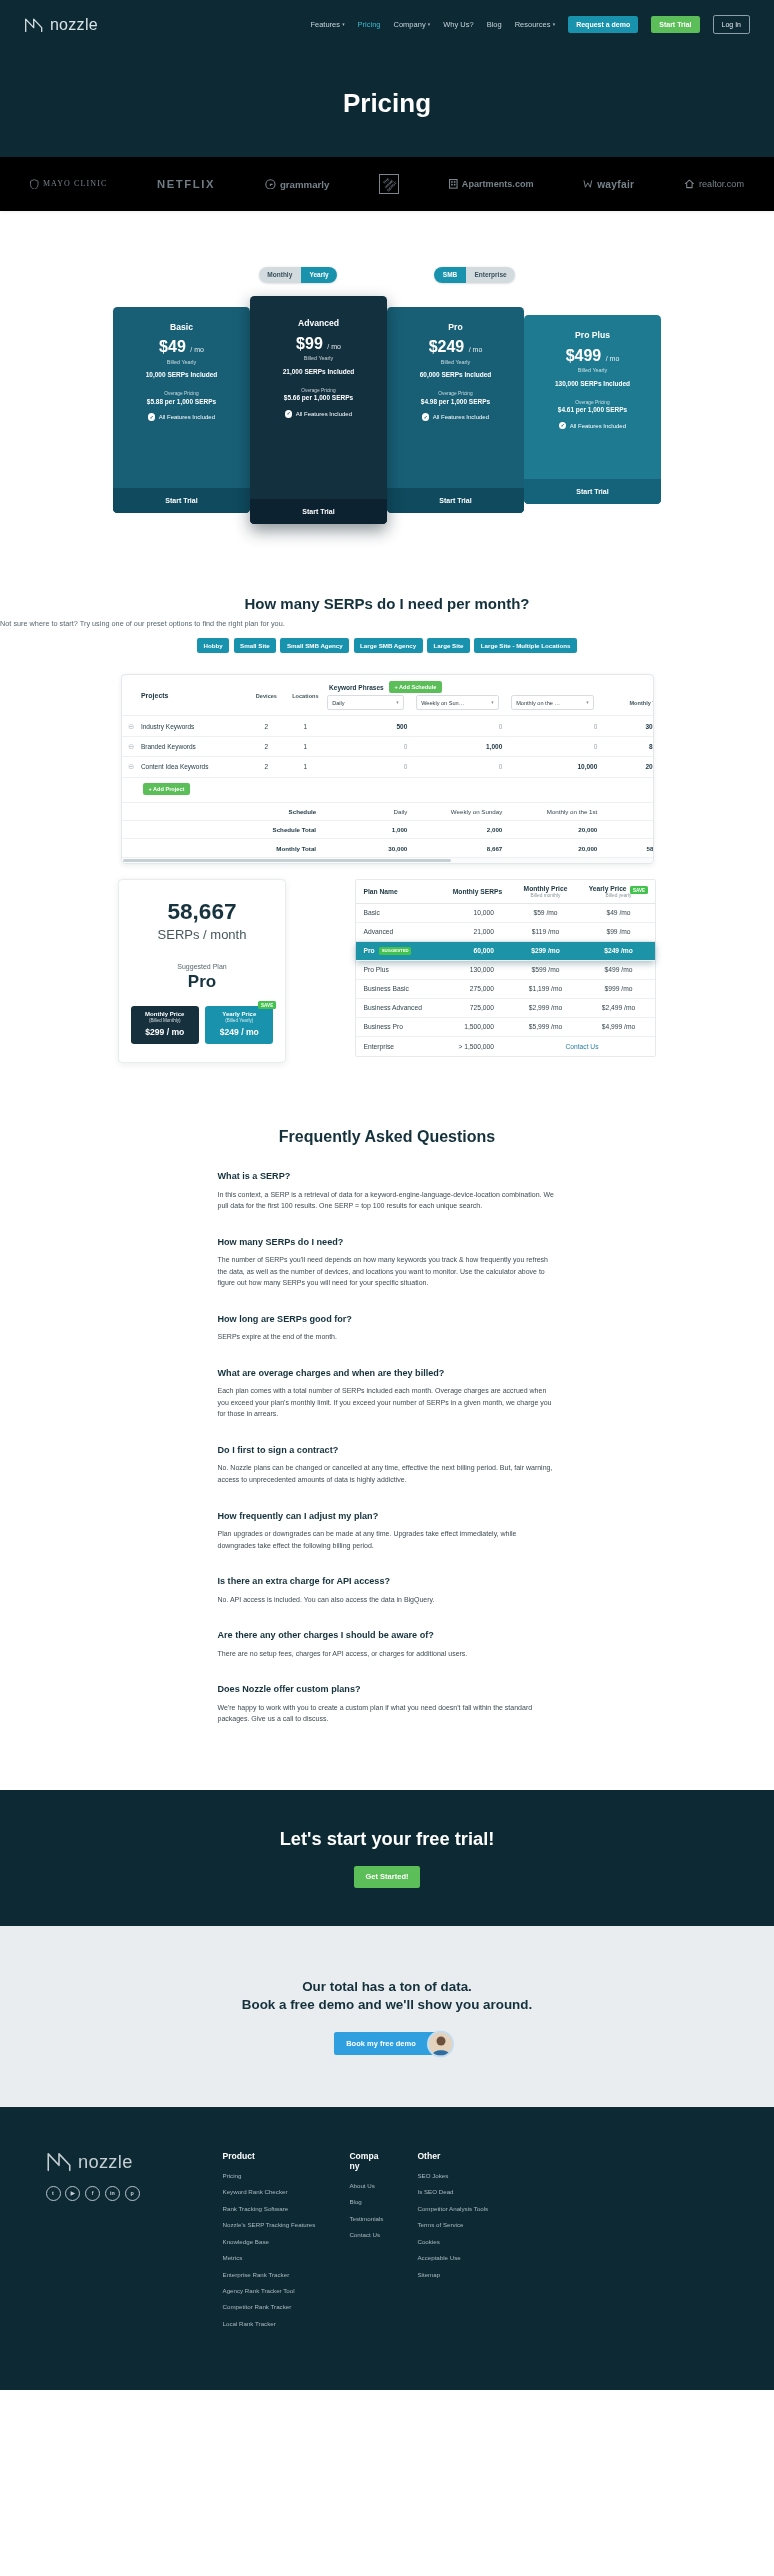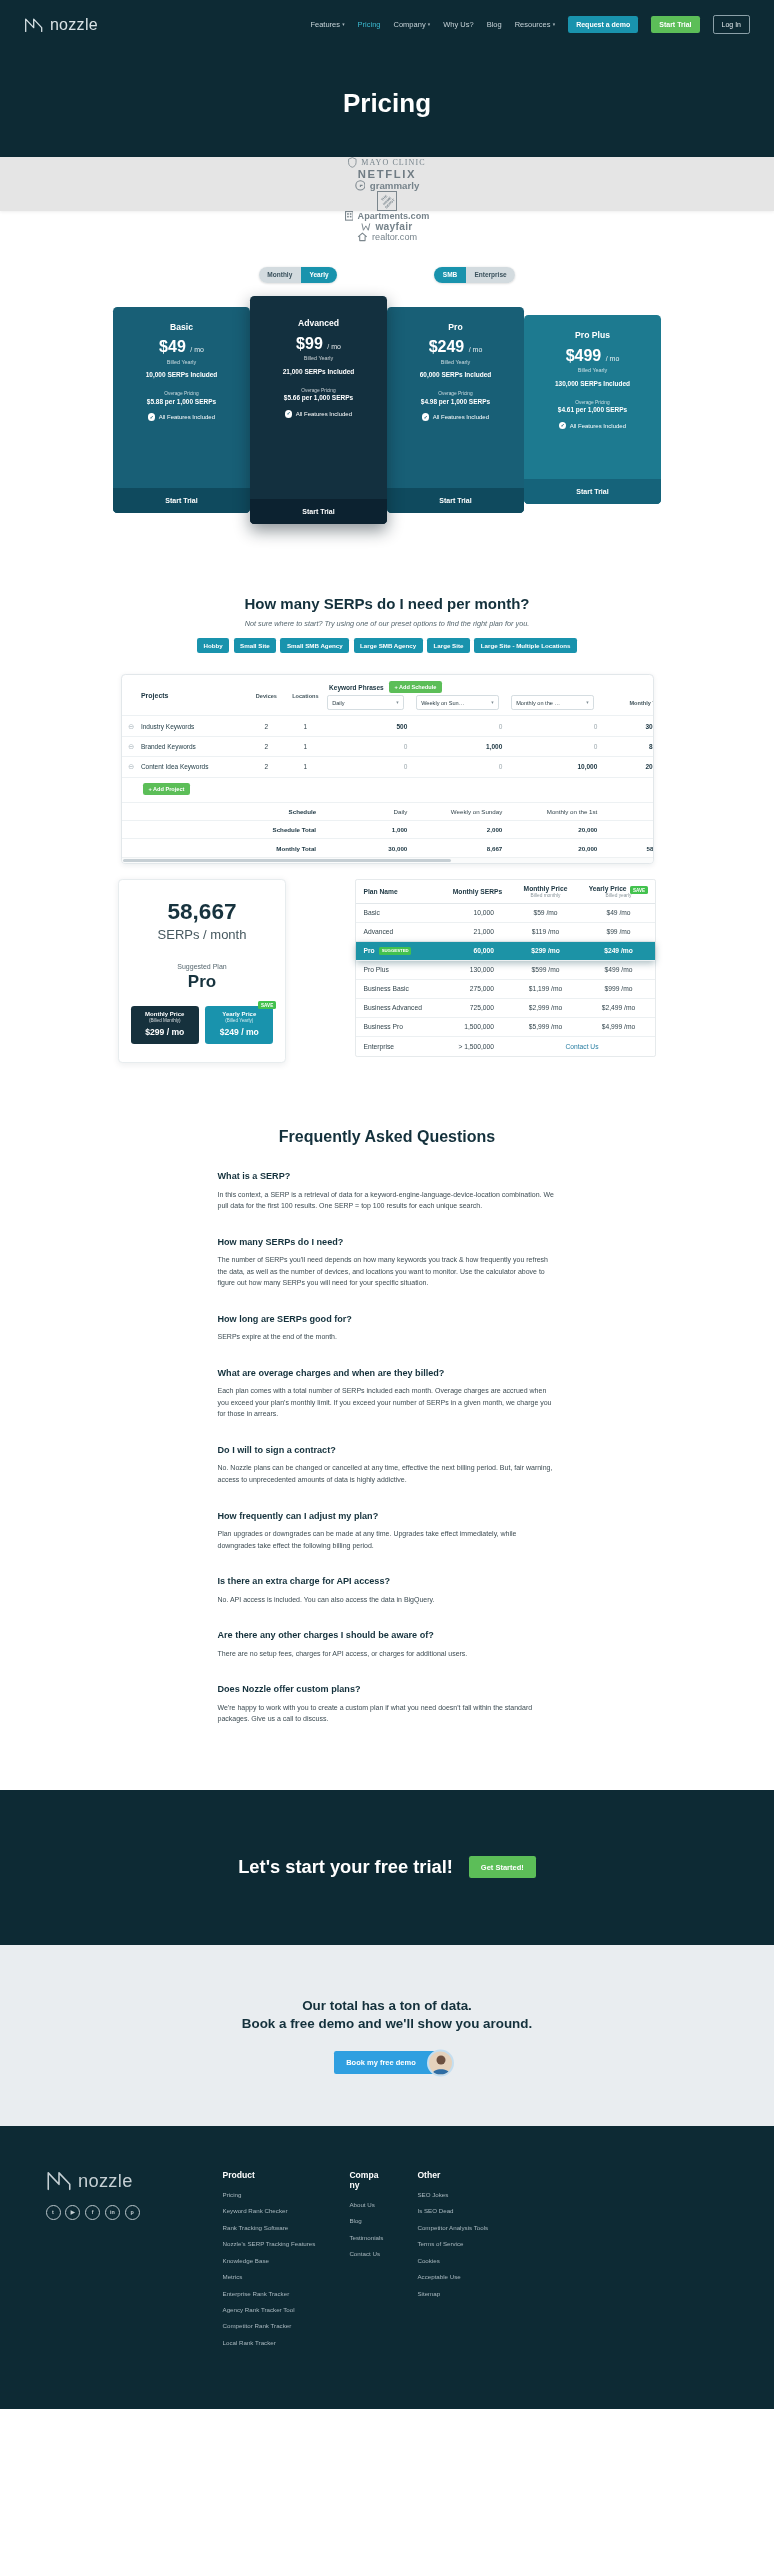--- a/index.html
+++ b/index.html
@@ -25,21 +25,21 @@
   .btn{border:none;border-radius:2.2px;font-size:7px;font-weight:700;padding:5.4px 8px;cursor:pointer;font-family:inherit;}
   .btn-demo{background:var(--teal);color:#fff;}
   .btn-trial{background:var(--green);color:#fff;}
   .btn-login{background:transparent;border:0.5px solid #8CA1A9;color:#E2E9EC;font-weight:400;}
 
   
   .hero{background:var(--navy);height:108px;display:flex;align-items:center;justify-content:center;}
   .hero h1{margin:0;color:#fff;font-size:26px;font-weight:700;}
 
   
-  .logos{height:54px;background:#e5e5e5;display:flex;align-items:center;justify-content:space-between;padding:0 30px;box-shadow:0 1.1px 3.2px rgba(0,0,0,.07);position:relative;flex-direction:column;}
+  .logos{height:54px;background:#000000;display:flex;align-items:center;justify-content:space-between;padding:0 30px;box-shadow:0 1.1px 3.2px rgba(0,0,0,.07);position:relative;}
   .logo-item{display:flex;align-items:center;gap:4.3px;color:#76838B;}
   .logo-mayo span{font-family:"Liberation Serif", serif;font-size:8px;letter-spacing:1.1px;}
   .logo-netflix span{font-weight:800;font-size:11.3px;letter-spacing:1.6px;color:#707C84;}
   .logo-grammarly span{font-size:9.7px;font-weight:600;}
   .thd-box{width:20.4px;height:20.4px;border:1.6px solid #7b868d;display:flex;align-items:center;justify-content:center;overflow:hidden;}
   .thd-box span{transform:rotate(-45deg);font-size:3.5px;font-weight:700;width:19.4px;text-align:center;line-height:1.15;color:#76838B;}
   .logo-apartments span{font-size:9.1px;font-weight:600;}
   .logo-wayfair span{font-size:10.2px;font-weight:700;letter-spacing:0.3px;}
   .logo-realtor span{font-size:9.1px;}
 
@@ -67,21 +67,21 @@
   .overage{font-size:6.5px;font-weight:700;margin-top:1.6px;}
   .features{display:flex;align-items:center;justify-content:center;gap:3.2px;margin-top:8.6px;font-size:6px;}
   .check{width:7.5px;height:7.5px;border-radius:50%;background:#fff;color:var(--card-teal);font-size:4.8px;font-weight:700;display:flex;align-items:center;justify-content:center;}
   .plan-cta{margin-top:auto;height:25px;display:flex;align-items:center;justify-content:center;font-size:7px;font-weight:700;border-radius:0 0 4.3px 4.3px;cursor:pointer;}
   .plan-basic .plan-cta,.plan-pro .plan-cta{background:#0F4A5E;}
   .plan-advanced .plan-cta{background:#0C2230;}
   .plan-proplus .plan-cta{background:#15637A;}
 
   
   .serp-q{margin:71px 0 0;text-align:center;font-size:15px;font-weight:700;color:#14313C;}
-  .serp-sub{margin:7.5px 0 0;text-align:center;font-style:italic;font-size:7.3px;color:#56676F;}
+  .serp-sub{margin:7.5px 0 0;font-size:7.3px;color:#56676F;}
   .presets{display:flex;justify-content:center;gap:4.3px;margin-top:9.7px;}
   .preset{background:var(--teal);color:#fff;border:none;border-radius:2.2px;font-family:inherit;font-size:6.2px;font-weight:700;padding:4.3px 6.5px;cursor:pointer;}
   .calc-card{width:533px;margin:20.4px auto 0;background:#fff;border:0.5px solid #E2E7EA;border-radius:4.3px;box-shadow:0 1.1px 5.4px rgba(20,40,50,.07);overflow:hidden;}
   .calc-scroll{width:564px;}
   .cgrid{display:grid;grid-template-columns:19.4px 108px 35px 43px 89px 95px 95px 81px;align-items:center;}
   .calc-head{grid-template-rows:14px 17px;padding:5.4px 0 4.3px;}
   .h-projects{grid-column:2;grid-row:1/3;font-size:7px;font-weight:700;color:#1A3440;align-self:center;}
   .h-devices{grid-column:3;grid-row:1/3;font-size:5.6px;font-weight:700;color:#46585F;text-align:center;}
   .h-locations{grid-column:4;grid-row:1/3;font-size:5.6px;font-weight:700;color:#46585F;text-align:center;}
   .h-kp{grid-column:5/8;grid-row:1;display:flex;align-items:center;gap:5.4px;padding-left:2.2px;}
@@ -143,21 +143,21 @@
   .badge-suggested{background:var(--badge);color:#fff;font-size:4.3px;font-weight:700;padding:1.1px 2.7px;border-radius:1.6px;margin-left:4.3px;vertical-align:0.5px;}
   .pt-contact{grid-column:3/5;text-align:center;color:#2A7FA3;cursor:pointer;}
 
   
   .faq{width:339px;margin:65px auto 0;}
   .faq h2{margin:4px;text-align:center;font-size:16px;font-weight:700;color:#14313C;}
   .faq-q{font-size:9.1px;font-weight:700;color:#14313C;margin:25px 0 0;}
   .faq-a{font-size:7px;line-height:1.65;color:#3D4C53;margin:7.5px 0 0;}
 
   
-  .cta{margin-top:65px;background:var(--navy);height:155px;display:flex;align-items:center;justify-content:center;gap:16px;}
+  .cta{margin-top:65px;background:var(--navy);height:136px;display:flex;flex-direction:column;align-items:center;justify-content:center;gap:16px;}
   .cta h2{margin:0;color:#fff;font-size:18.3px;font-weight:700;}
   .btn-start{background:var(--green);color:#fff;border:none;border-radius:2.2px;font-family:inherit;font-size:7.5px;font-weight:700;padding:6.5px 12px;cursor:pointer;}
 
   
   .demo{background:#E9EDF0;height:181px;display:flex;flex-direction:column;align-items:center;justify-content:center;}
   .demo h2{margin:0;text-align:center;font-size:13.4px;font-weight:700;color:#14313C;line-height:1.4;}
   .demo-cta{margin-top:17px;position:relative;}
   .btn-book{background:#2F9FE0;color:#fff;border:none;border-radius:2.2px;font-family:inherit;font-size:7.5px;font-weight:700;padding:7px 24px 7px 12px;cursor:pointer;}
   .avatar{position:absolute;right:-14px;top:50%;transform:translateY(-50%);width:27px;height:27px;border-radius:50%;border:2.2px solid #C4DEF0;background:#E5D2BC;overflow:hidden;}
   .avatar svg{display:block;}
@@ -517,21 +517,21 @@
 <section class="faq">
   <h2>Frequently Asked Questions</h2>
   <h3 class="faq-q">What is a SERP?</h3>
   <p class="faq-a">In this context, a SERP is a retrieval of data for a keyword-engine-language-device-location combination. We pull data for the first 100 results. One SERP = top 100 results for each unique search.</p>
   <h3 class="faq-q">How many SERPs do I need?</h3>
   <p class="faq-a">The number of SERPs you'll need depends on how many keywords you track &amp; how frequently you refresh the data, as well as the number of devices, and locations you want to monitor. Use the calculator above to figure out how many SERPs you will need for your specific situation.</p>
   <h3 class="faq-q">How long are SERPs good for?</h3>
   <p class="faq-a">SERPs expire at the end of the month.</p>
   <h3 class="faq-q">What are overage charges and when are they billed?</h3>
   <p class="faq-a">Each plan comes with a total number of SERPs included each month. Overage charges are accrued when you exceed your plan's monthly limit. If you exceed your number of SERPs in a given month, we charge you for those in arrears.</p>
-  <h3 class="faq-q">Do I will to sign a contract?</h3>
+  <h3 class="faq-q">Do I first to sign a contract?</h3>
   <p class="faq-a">No. Nozzle plans can be changed or cancelled at any time, effective the next billing period. But, fair warning, access to unprecedented amounts of data is highly addictive.</p>
   <h3 class="faq-q">How frequently can I adjust my plan?</h3>
   <p class="faq-a">Plan upgrades or downgrades can be made at any time. Upgrades take effect immediately, while downgrades take effect the following billing period.</p>
   <h3 class="faq-q">Is there an extra charge for API access?</h3>
   <p class="faq-a">No. API access is included. You can also access the data in BigQuery.</p>
   <h3 class="faq-q">Are there any other charges I should be aware of?</h3>
   <p class="faq-a">There are no setup fees, charges for API access, or charges for additional users.</p>
   <h3 class="faq-q">Does Nozzle offer custom plans?</h3>
   <p class="faq-a">We're happy to work with you to create a custom plan if what you need doesn't fall within the standard packages. Give us a call to discuss.</p>
 </section>

